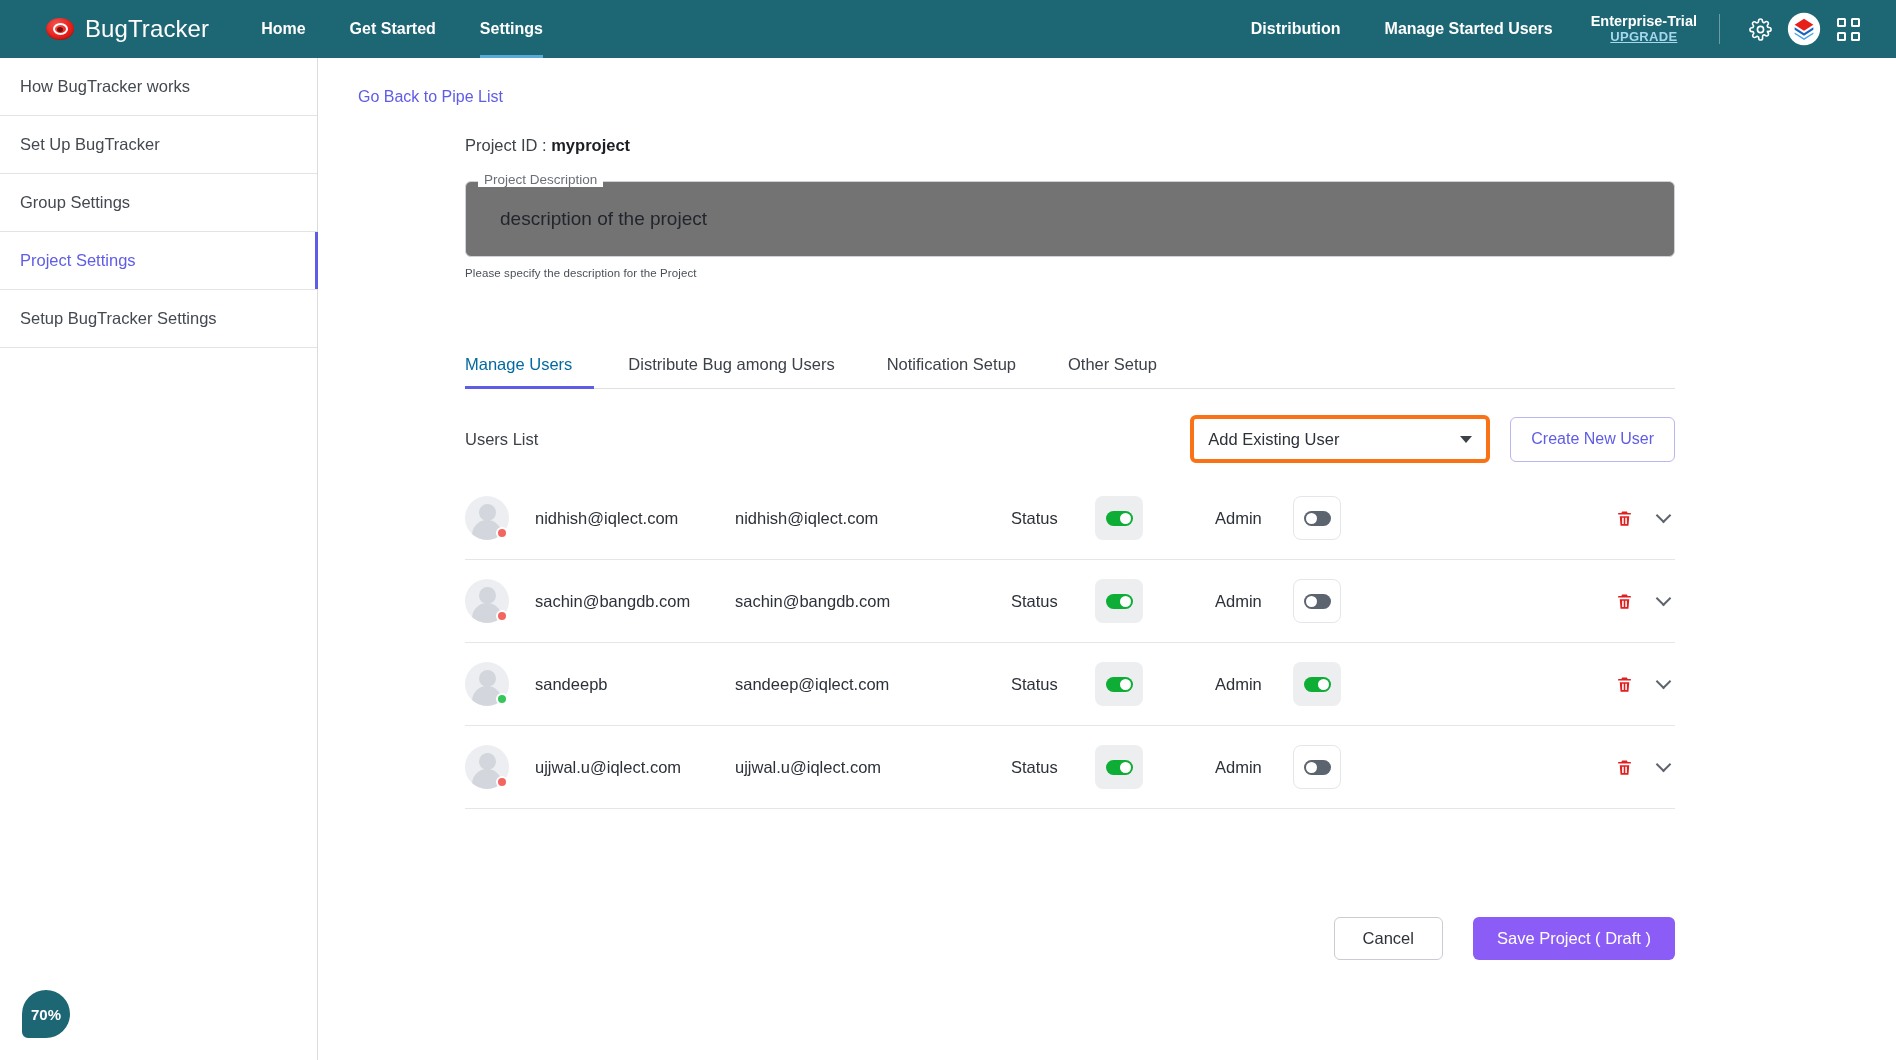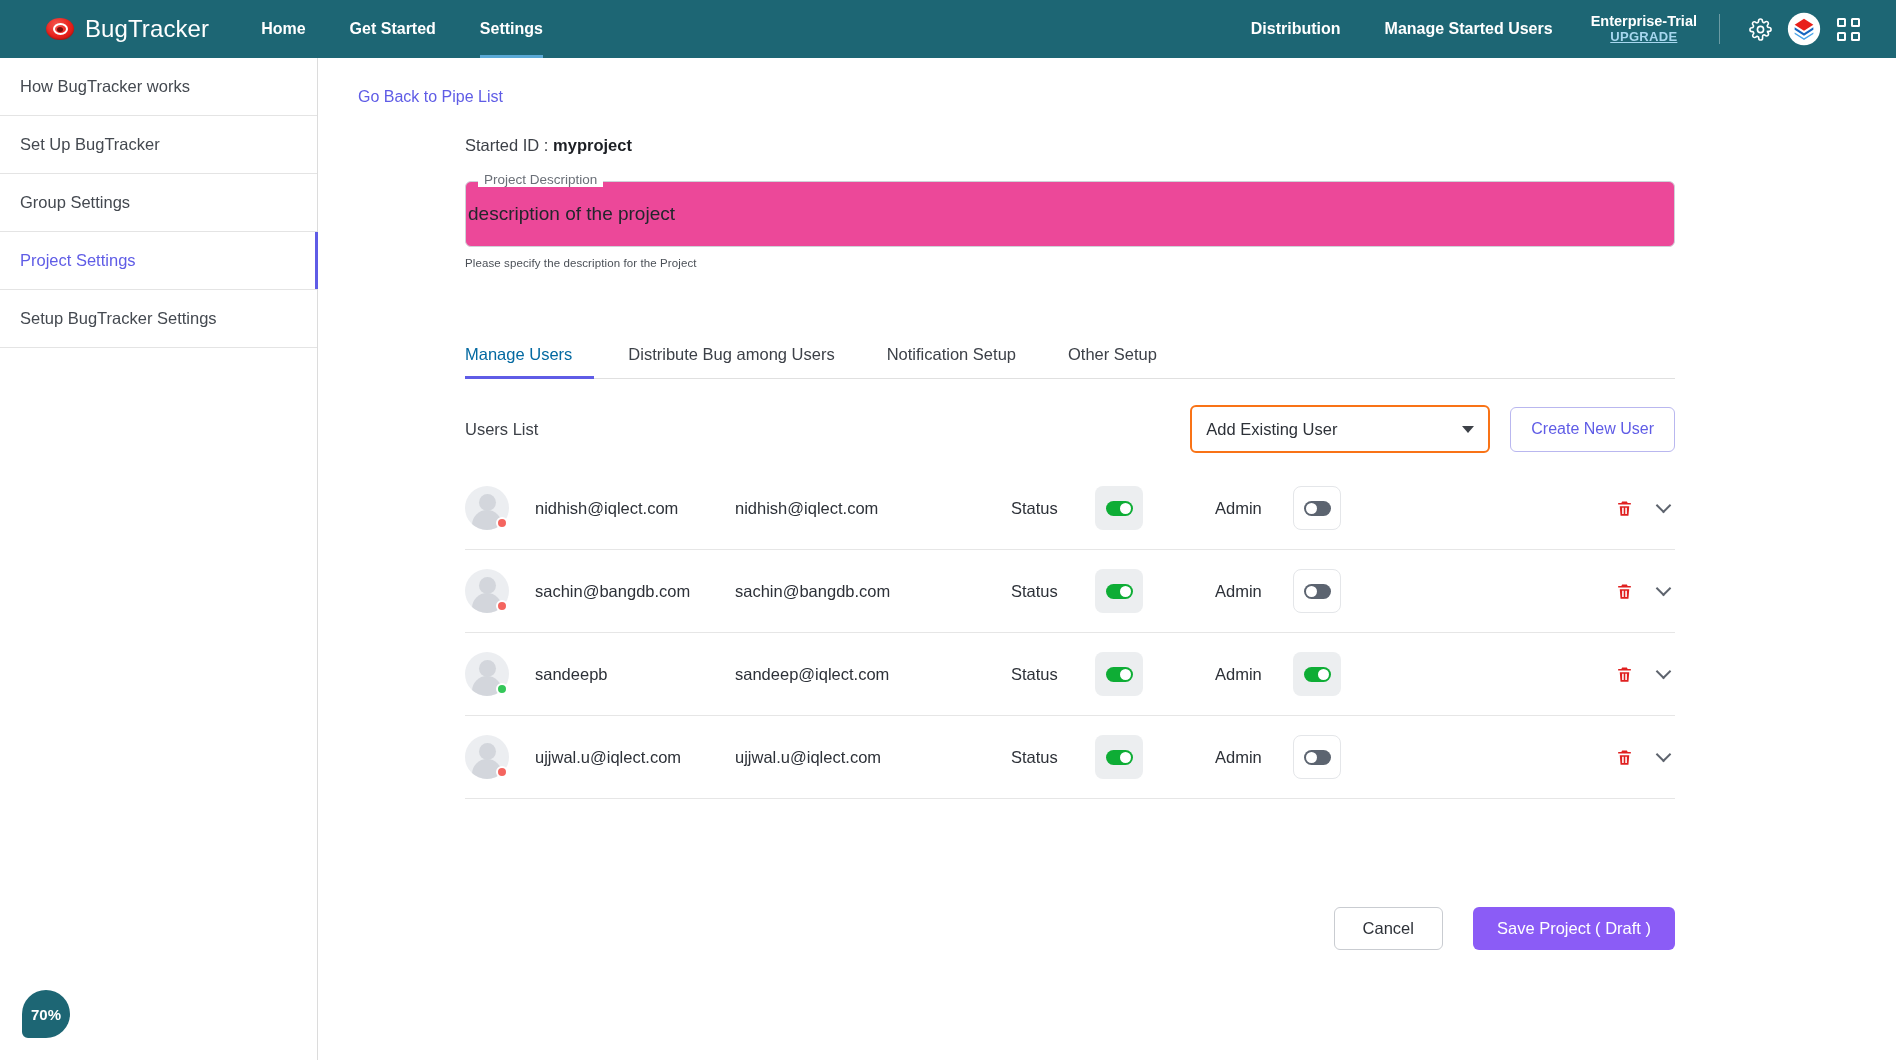--- a/index.html
+++ b/index.html
@@ -112,27 +112,27 @@
   }
 
   .form-area { margin-top: 30px; padding-left: 107px; }
 
   .project-id { font-size: 16.5px; color: #3d4148; }
   .project-id b { font-weight: 700; color: #1c1f24; }
 
   
   .tf-wrap { position: relative; margin-top: 26px; width: 1210px; }
   .tf-box {
-    height: 66px;
+    height: 76px;
     border: 1px solid #cfd2d8;
     border-radius: 6px;
     display: flex; align-items: center;
-    padding: 0 2px;
+    padding: 0 34px;
     font-size: 19px; color: #22262c;
-    background: #ec4899;
+    background: #737373;
   }
   .tf-legend {
     position: absolute; top: -9px; left: 13px;
     background: #ffffff; padding: 0 6px;
     font-size: 13.5px; color: #6a6f77;
   }
   .tf-help {
     margin-top: 10px; font-size: 11.5px; color: #4b5057; letter-spacing: .1px;
   }
 
@@ -150,21 +150,21 @@
   }
 
   
   .users-head {
     width: 1210px; display: flex; align-items: center; margin-top: 26px;
   }
   .users-title { font-size: 16.5px; color: #3d4148; }
   .head-right { margin-left: auto; display: flex; align-items: center; gap: 20px; }
   .select-box {
     width: 300px; height: 48px;
-    border: 2px solid #f97316; border-radius: 6px;
+    border: 4px solid #f97316; border-radius: 6px;
     display: flex; align-items: center; padding: 0 14px;
     font-size: 16.5px; color: #2d3138; cursor: pointer; background: #fff;
   }
   .select-caret {
     margin-left: auto;
     width: 0; height: 0;
     border-left: 6px solid transparent; border-right: 6px solid transparent;
     border-top: 7px solid #3d4148;
   }
   .btn-outline {
@@ -331,21 +331,21 @@
     <div class="side-item">Setup BugTracker Settings</div>
   </div>
 
   <div class="content">
 
     <a class="back-link">Go Back to Pipe List</a>
 
     <div class="form-area">
 
       <div class="project-id">
-        <span>Started ID :</span>
+        <span>Project ID :</span>
         <b>myproject</b>
       </div>
 
       <div class="tf-wrap">
         <span class="tf-legend">Project Description</span>
         <div class="tf-box" placeholder="description of the project">description of the project</div>
       </div>
       <div class="tf-help">Please specify the description for the Project</div>
 
       <div class="tabs-wrap">

